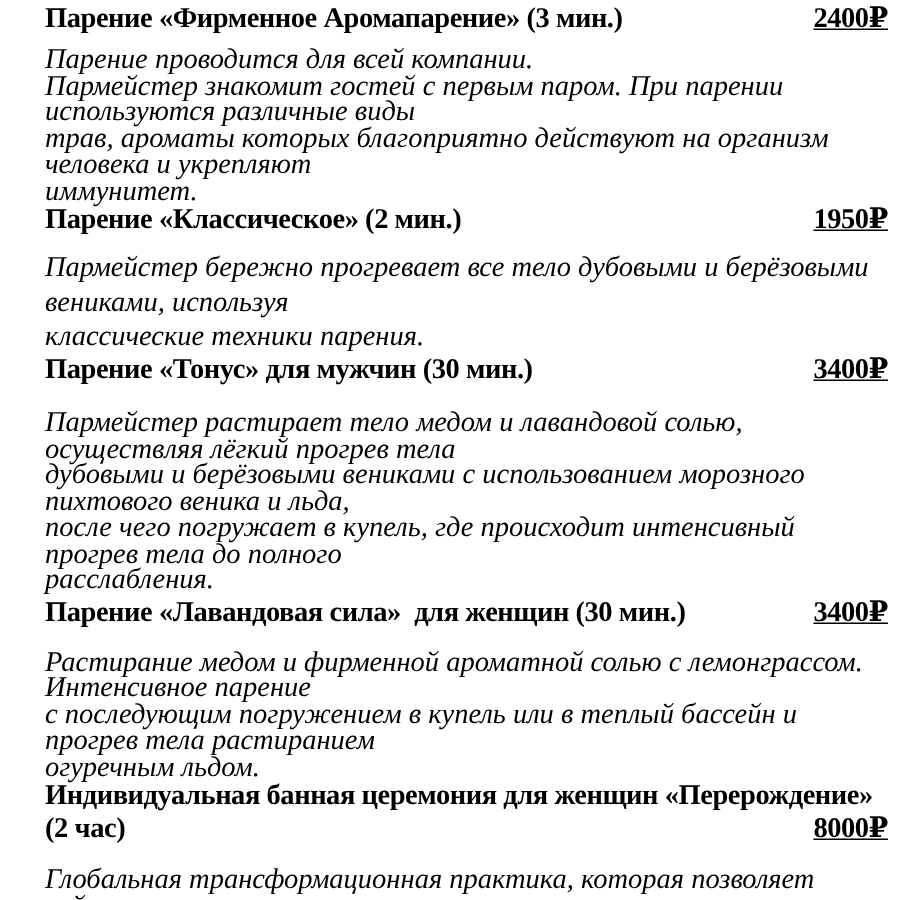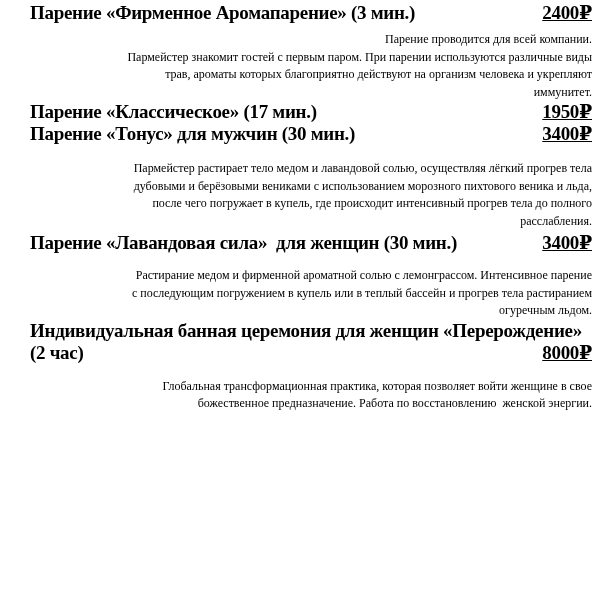--- a/index.html
+++ b/index.html
@@ -33,24 +33,24 @@
     right: 0;
     bottom: 0;
     font-size: 19px;
     line-height: 22px;
     font-weight: bold;
     letter-spacing: -0.3px;
     text-decoration: underline;
   }
   .desc {
     margin: 0;
-    font-size: 12px;
+    font-style: italic;
+    font-size: 19px;
     line-height: 17.5px;
     white-space: pre-wrap;
-    text-align: right;
   }
   
   #item1 { margin-top: 0; }
   #item1 .desc { margin-top: 7px; }
   #item2 { margin-top: 0; }
   #item2 .desc { margin-top: 9px; line-height: 23px; }
   #item3 { margin-top: 0; }
   #item3 .desc { margin-top: 15px; }
   #item4 { margin-top: 2px; }
   #item4 .desc { margin-top: 15px; }
@@ -70,23 +70,25 @@
       <span class="price">2400₽</span>
     </div>
     <p class="desc">Парение проводится для всей компании.
 Пармейстер знакомит гостей с первым паром. При парении используются различные виды
 трав, ароматы которых благоприятно действуют на организм человека и укрепляют
 иммунитет.</p>
   </section>
 
   <section class="menu-item" id="item2">
     <div class="item-header">
-      <h2 class="title">Парение «Классическое» (17 мин.)</h2>
+      <h2 class="title">Парение «Классическое» (2 мин.)</h2>
       <span class="price">1950₽</span>
     </div>
+    <p class="desc">Пармейстер бережно прогревает все тело дубовыми и берёзовыми вениками, используя
+классические техники парения.</p>
   </section>
 
   <section class="menu-item" id="item3">
     <div class="item-header">
       <h2 class="title">Парение «Тонус» для мужчин (30 мин.)</h2>
       <span class="price">3400₽</span>
     </div>
     <p class="desc">Пармейстер растирает тело медом и лавандовой солью, осуществляя лёгкий прогрев тела
 дубовыми и берёзовыми вениками с использованием морозного пихтового веника и льда,
 после чего погружает в купель, где происходит интенсивный прогрев тела до полного

